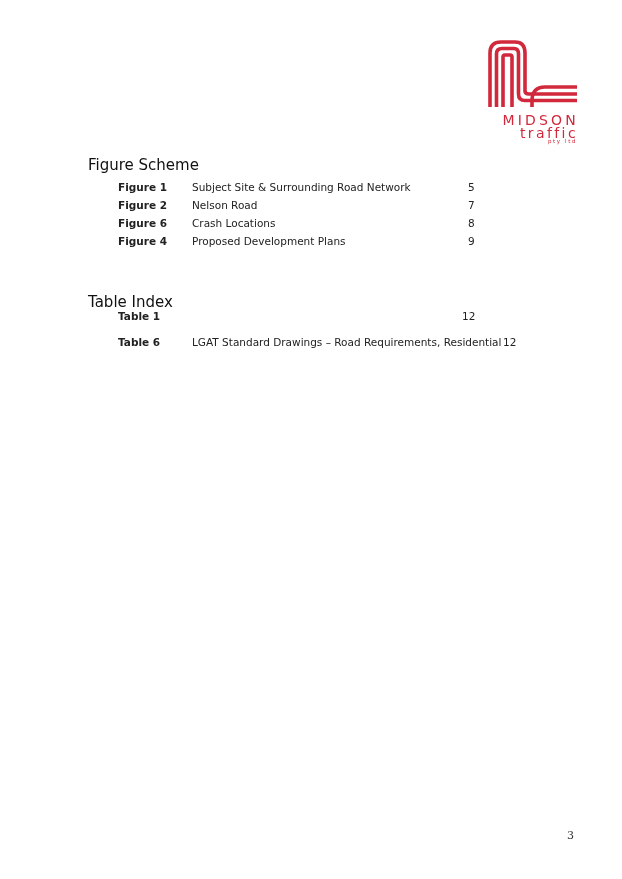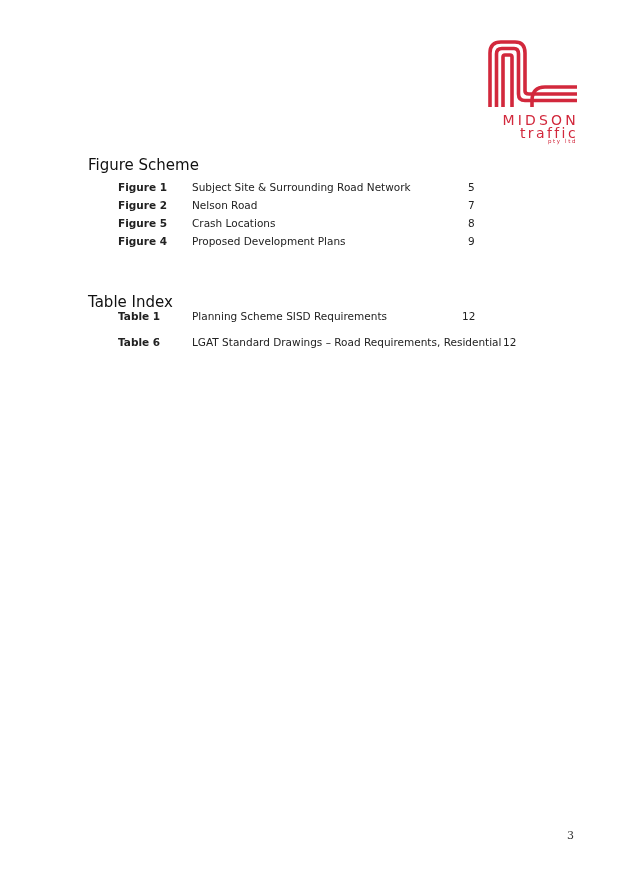--- a/index.html
+++ b/index.html
@@ -49,37 +49,36 @@
     <span class="lab">Figure 1</span>
     <span class="ttl">Subject Site &amp; Surrounding Road Network</span>
     <span class="pg" style="left:468px;">5</span>
   </div>
   <div class="row" style="top:199px;padding-left:33px;">
     <span class="lab">Figure 2</span>
     <span class="ttl">Nelson Road</span>
     <span class="pg" style="left:468px;">7</span>
   </div>
   <div class="row" style="top:217px;">
-    <span class="lab">Figure 5</span>
+    <span class="lab">Figure 6</span>
     <span class="ttl">Crash Locations</span>
     <span class="pg" style="left:468px;">8</span>
   </div>
   <div class="row" style="top:235px;">
     <span class="lab">Figure 4</span>
     <span class="ttl">Proposed Development Plans</span>
     <span class="pg" style="left:468px;">9</span>
   </div>
 </div>
 
 <div>
   <div class="section-title" style="top:293px;">Table Index</div>
 
   <div class="row" style="top:310px;">
     <span class="lab">Table 1</span>
-    <span class="ttl">Planning Scheme SISD Requirements</span>
     <span class="pg" style="left:462px;">12</span>
   </div>
   <div class="row" style="top:336px;">
     <span class="lab">Table 6</span>
     <span class="ttl">LGAT Standard Drawings – Road Requirements, Residential</span>
     <span class="pg" style="left:503px;">12</span>
   </div>
 </div>
 
 <div class="page-num">3</div>

